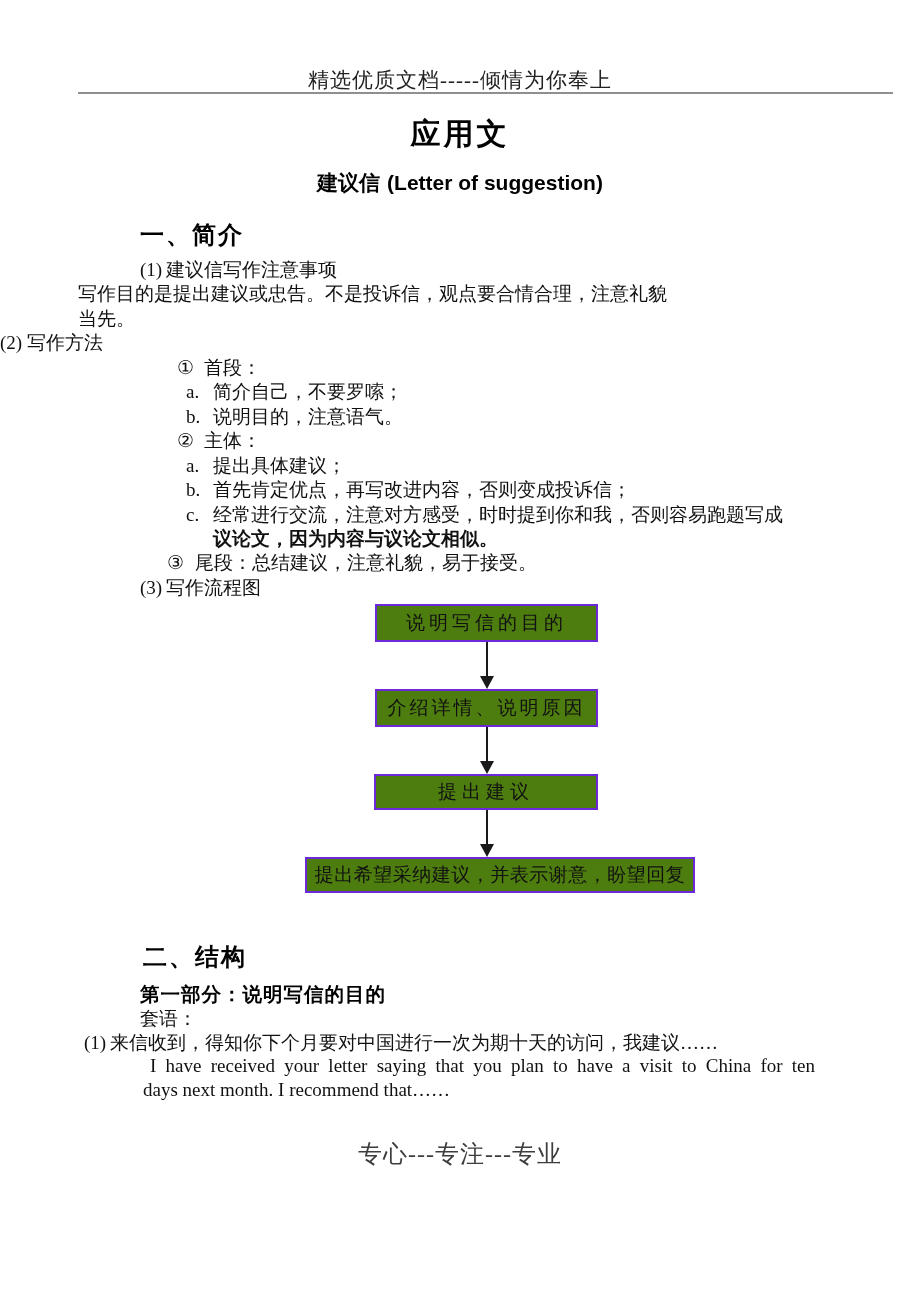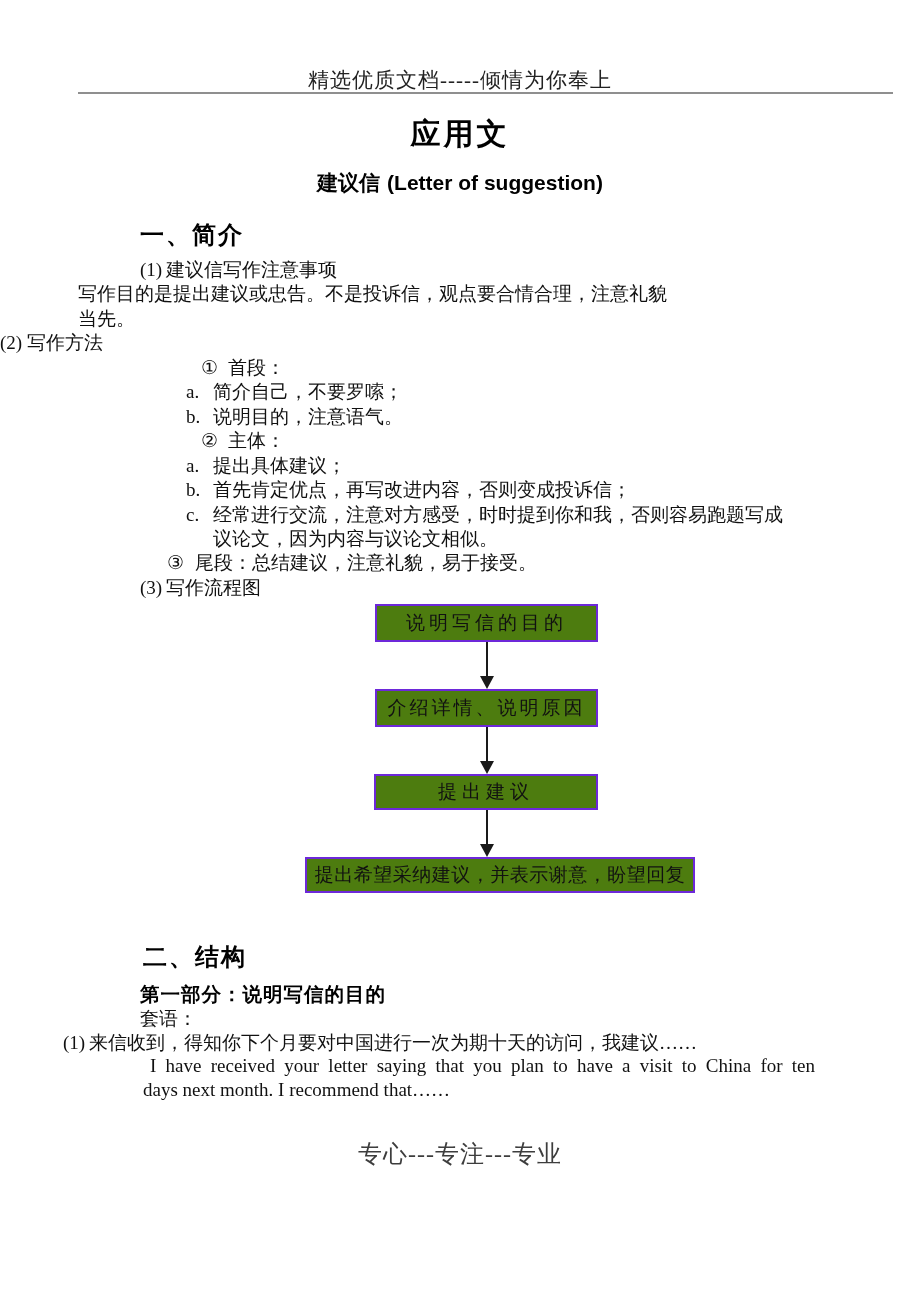--- a/index.html
+++ b/index.html
@@ -29,23 +29,23 @@
   .h-struct { top:941px; left:143px; }
 
   
   .intro-list { position:absolute; top:258px; left:0; width:920px;
                 font-size:19px; line-height:24.45px; }
   .ln { white-space:nowrap; }
   .m  { display:inline-block; }
   .i1  { padding-left:140px; } .i1 .m  { width:26px; }
   .ip  { padding-left:78px; }
   .i2  { } .i2 .m  { width:27px; }
-  .ic  { padding-left:177px;margin-left:24px; } .ic .m  { width:27px; }
+  .ic  { padding-left:177px; } .ic .m  { width:27px; }
   .i3  { padding-left:186px; } .i3 .m  { width:27px; }
-  .i3c { padding-left:213px; }
+  .i3c { padding-left:213px;font-weight:bold; }
   .ic2 { padding-left:167px; } .ic2 .m { width:28px; }
 
   
   .fc-box { position:absolute; box-sizing:border-box; background:#4d7c0f;
             border:2px solid #6d28d9; display:flex; align-items:center;
             justify-content:center; font-size:19px; white-space:nowrap; }
   .fc-b1 { left:375px; top:604px; width:223px; height:38px; letter-spacing:4px; }
   .fc-b2 { left:375px; top:689px; width:223px; height:38px; letter-spacing:3px; }
   .fc-b3 { left:374px; top:774px; width:224px; height:36px; letter-spacing:5px; }
   .fc-b4 { left:305px; top:857px; width:390px; height:36px; letter-spacing:0.5px; }
@@ -55,21 +55,21 @@
   .fc-l3 { top:810px; height:35px; }
   .fc-head { position:absolute; left:480px; width:0; height:0;
              border-left:7px solid transparent; border-right:7px solid transparent;
              border-top:13px solid #1a1a1a; }
   .fc-h1 { top:676px; } .fc-h2 { top:761px; } .fc-h3 { top:844px; }
 
   
   .part-h { position:absolute; top:981px; left:140px; font-weight:bold;
             font-size:19.5px; letter-spacing:1px; color:#000; white-space:nowrap; }
   .taoyu  { position:absolute; top:1006px; left:140px; font-size:19px; }
-  .s-item { position:absolute; top:1030px; left:0; padding-left:63px;
+  .s-item { position:absolute; top:1030px; left:0; padding-left:84px;
             font-size:19px; white-space:nowrap; }
   .s-item .m { display:inline-block; width:26px; }
   .en1 { position:absolute; top:1055px; left:150px; font-size:19px;
          word-spacing:4.5px; white-space:nowrap; }
   .en2 { position:absolute; top:1079px; left:143px; font-size:19px; white-space:nowrap; }
 
   
   .footer { position:absolute; top:1138px; left:0; width:100%; text-align:center;
             font-size:24px; letter-spacing:1px; color:#3d3d3d; }
 </style>

